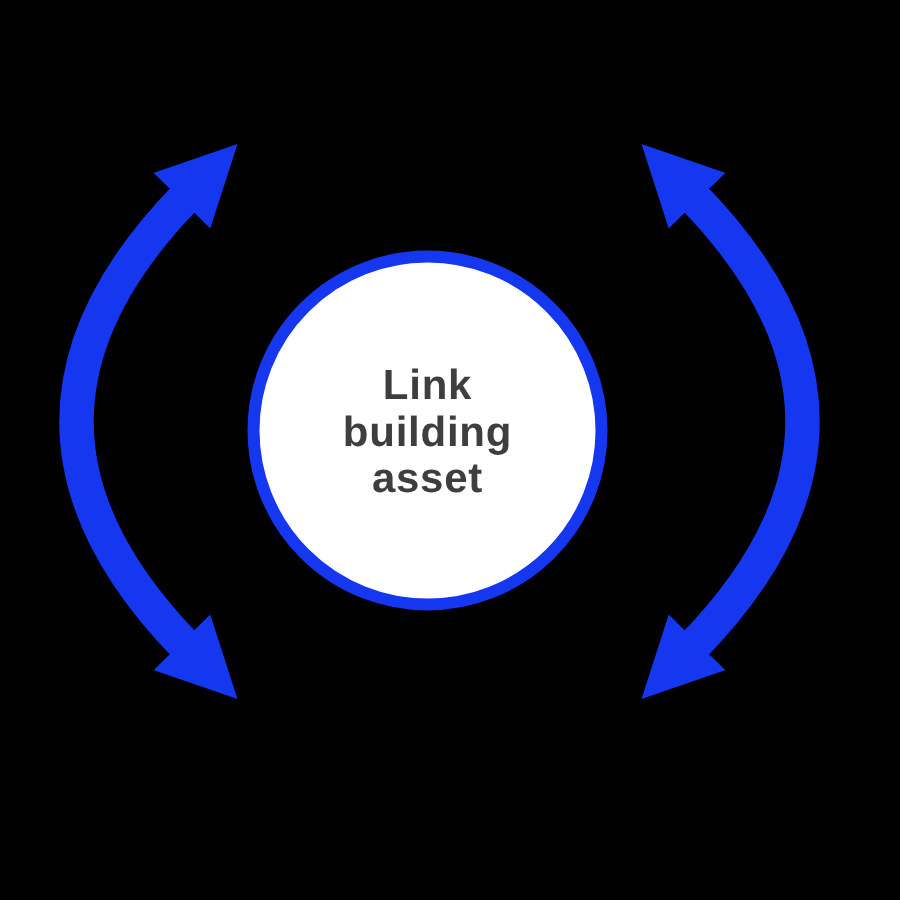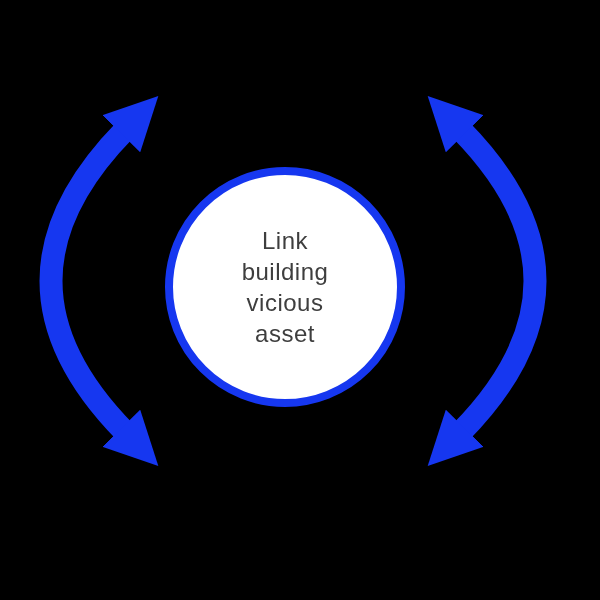--- a/index.html
+++ b/index.html
@@ -32,22 +32,22 @@
     background: #ffffff;
     border: 8px solid #1637F0;
     border-radius: 50%;
     display: flex;
     align-items: center;
     justify-content: center;
     text-align: center;
   }
   .circle-label {
     color: #3E3E3E;
-    font-weight: 400;
-    font-size: 24px;
+    font-weight: 700;
+    font-size: 28px;
     line-height: 31px;
     letter-spacing: 0.5px;
   }
 </style>
 </head>
 <body>
 
 <div class="canvas">
 
   <svg class="arrows-layer" width="600" height="600" viewBox="0 0 600 600" xmlns="http://www.w3.org/2000/svg">
@@ -57,18 +57,17 @@
       </marker>
     </defs>
     <path d="M 125 432 Q -23 281 125 130" fill="none" stroke="#1637F0" stroke-width="23" marker-start="url(#arrowhead)" marker-end="url(#arrowhead)"></path>
     <path d="M 461 130 Q 609 281 461 432" fill="none" stroke="#1637F0" stroke-width="23" marker-start="url(#arrowhead)" marker-end="url(#arrowhead)"></path>
   </svg>
 
   <div class="center-circle">
     <div class="circle-label">
       <div>Link</div>
       <div>building</div>
-      <div>vicious</div>
       <div>asset</div>
     </div>
   </div>
 
 </div>
 
 </body></html>

